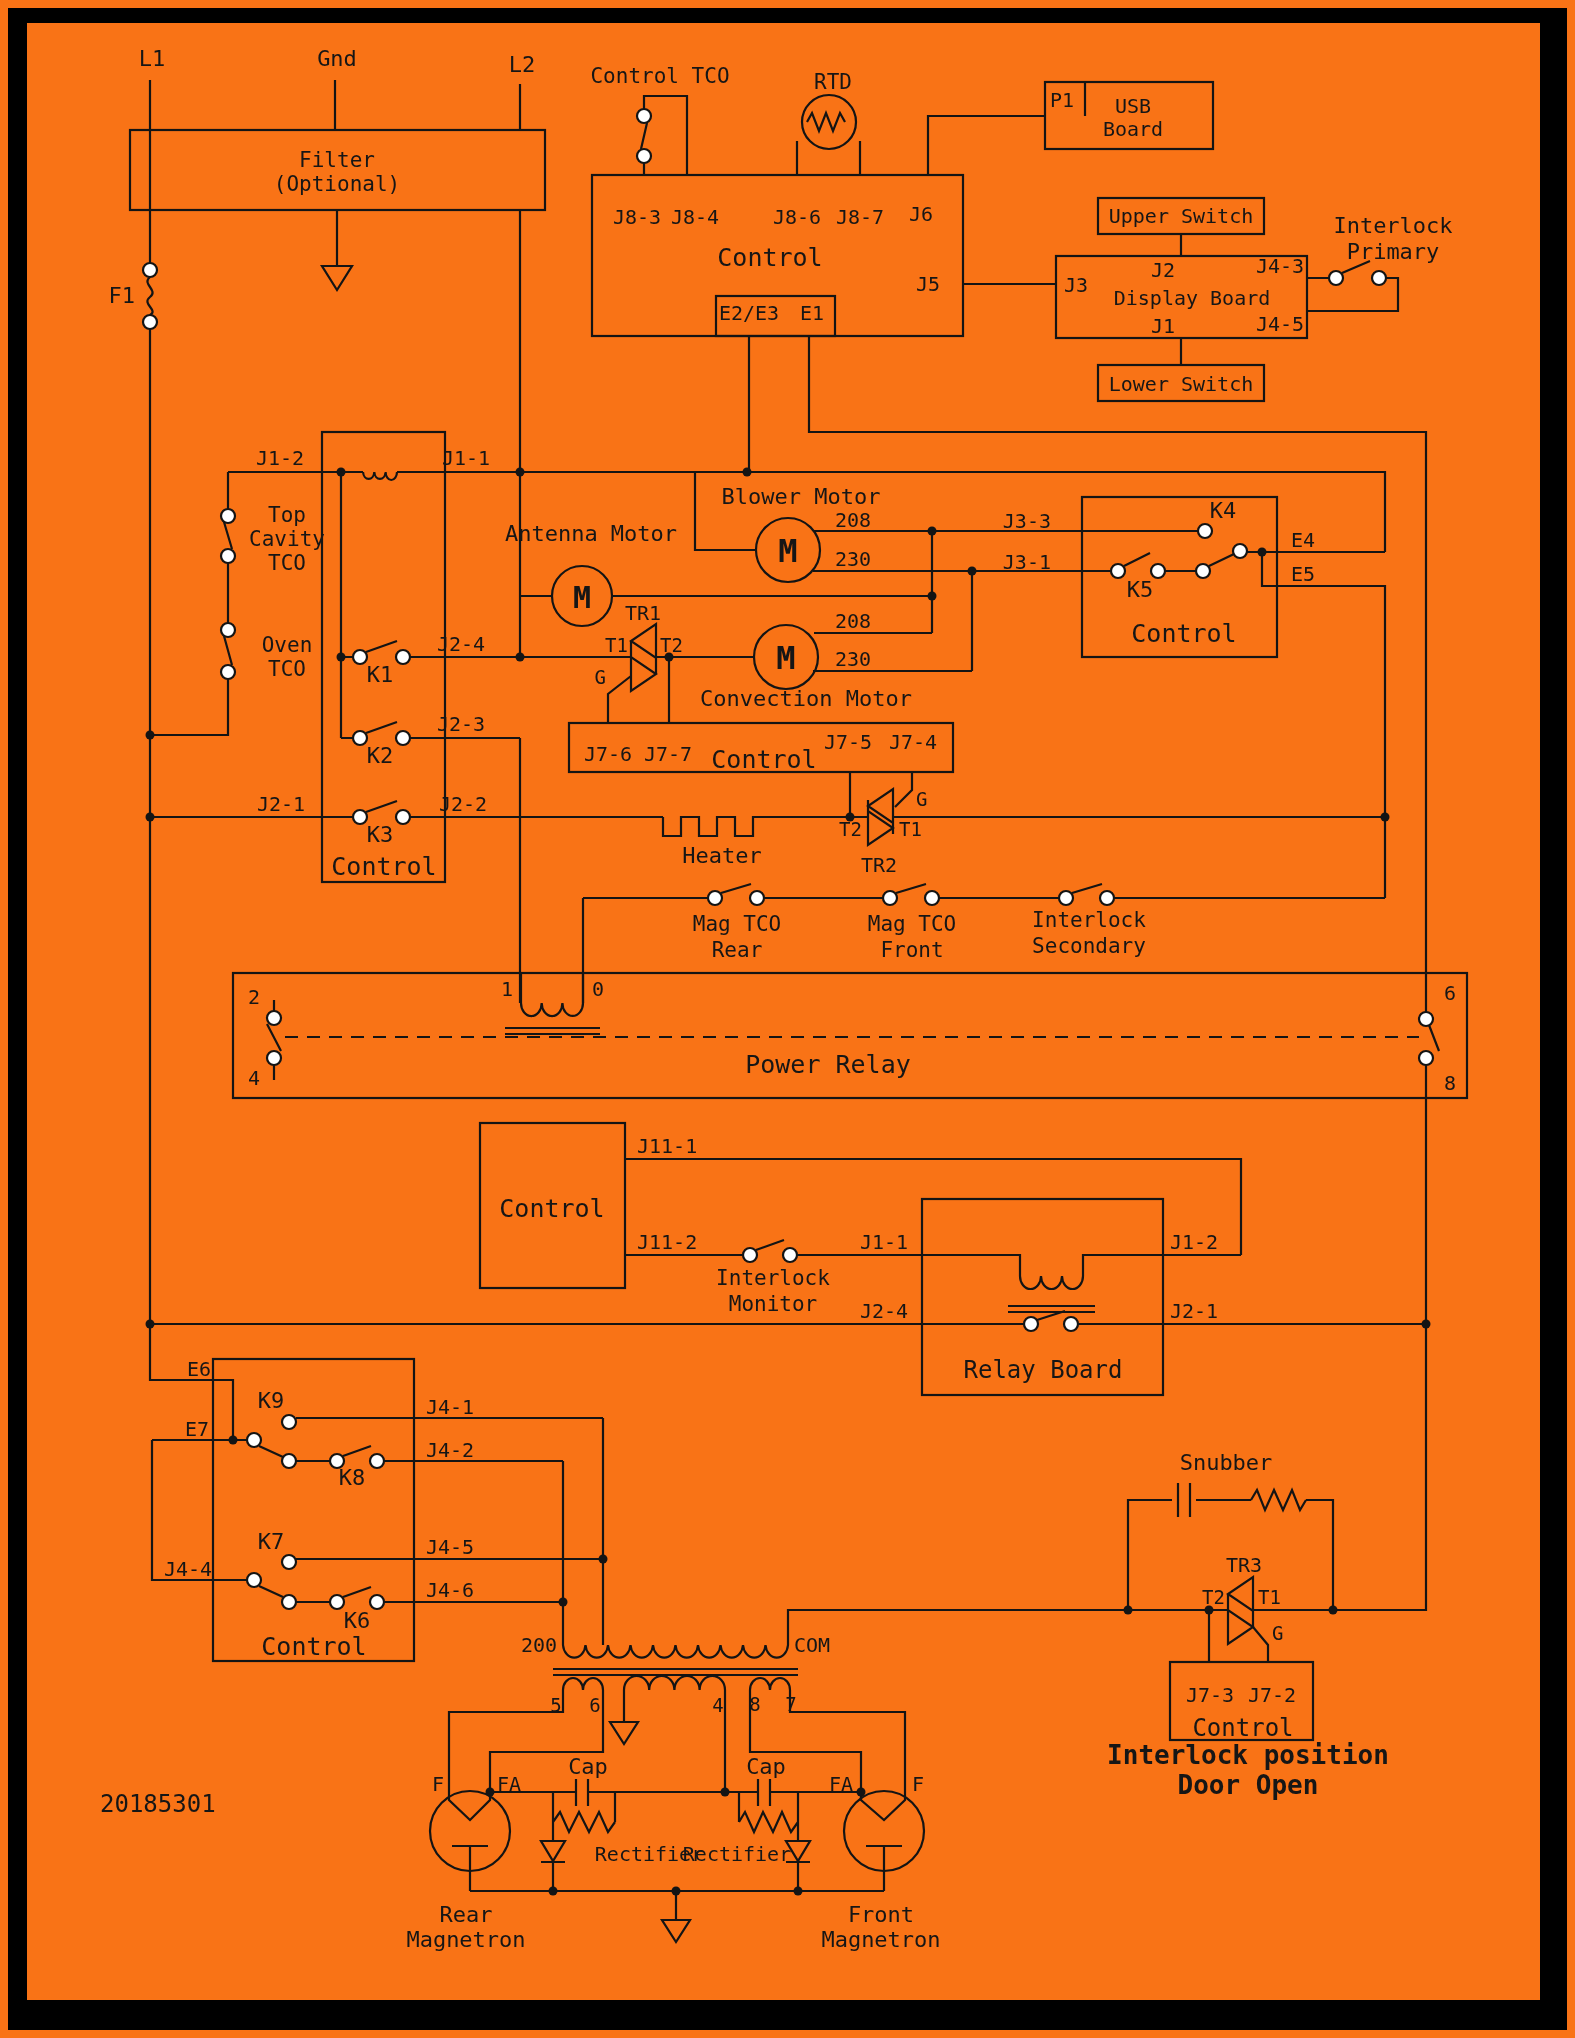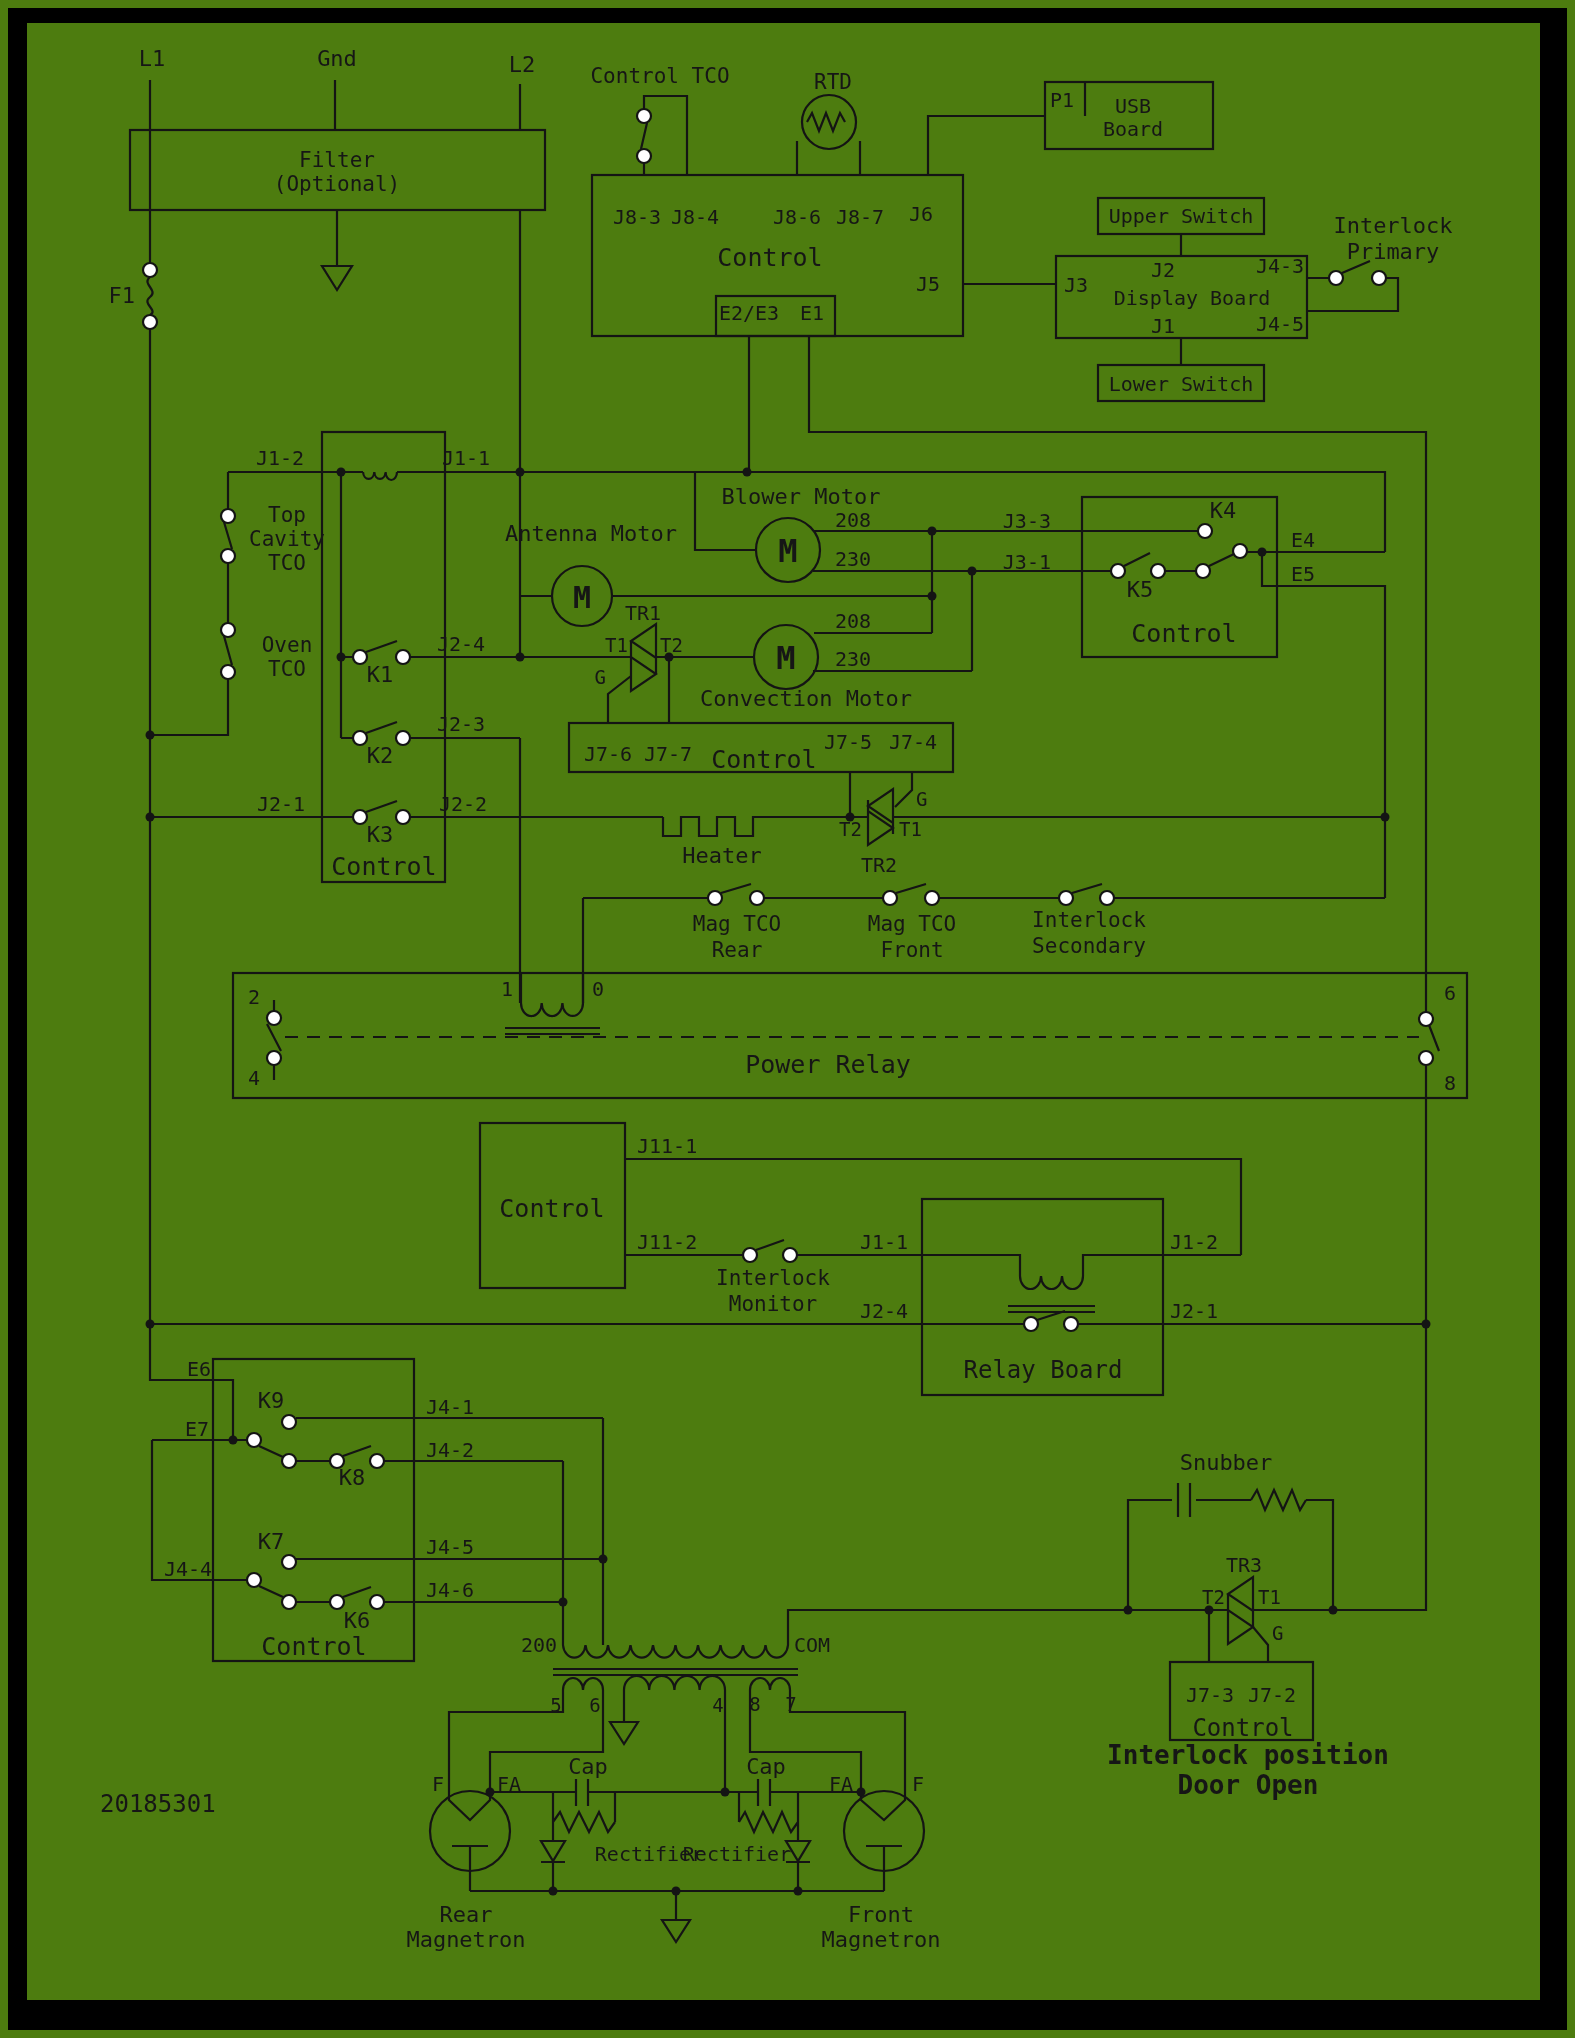--- a/index.html
+++ b/index.html
@@ -1,16 +1,16 @@
 <!DOCTYPE html>
 <html><head>
 <meta charset="utf-8">
 <style>
   html,body{margin:0;padding:0;background:#cfcfcf;}
-  .page{position:relative;width:1575px;height:2038px;background:#4d7c0f;margin:0 auto;
+  .page{position:relative;width:1575px;height:2038px;background:#f97316;margin:0 auto;
         font-family:"DejaVu Sans Mono",monospace;}
   svg{position:absolute;left:0;top:0;}
   .w path, .w rect, .w circle, .w polygon{stroke:#141414;stroke-width:2.2;fill:none;}
   .w .dash{stroke-dasharray:13 9;}
   .dots circle{fill:#141414;stroke:none;}
   .contacts circle{fill:#ffffff;stroke:#141414;stroke-width:2.2;}
   text{fill:#161616;font-family:"DejaVu Sans Mono",monospace;}
   .frame rect{fill:#000;stroke:none;}
 </style>
 </head>

